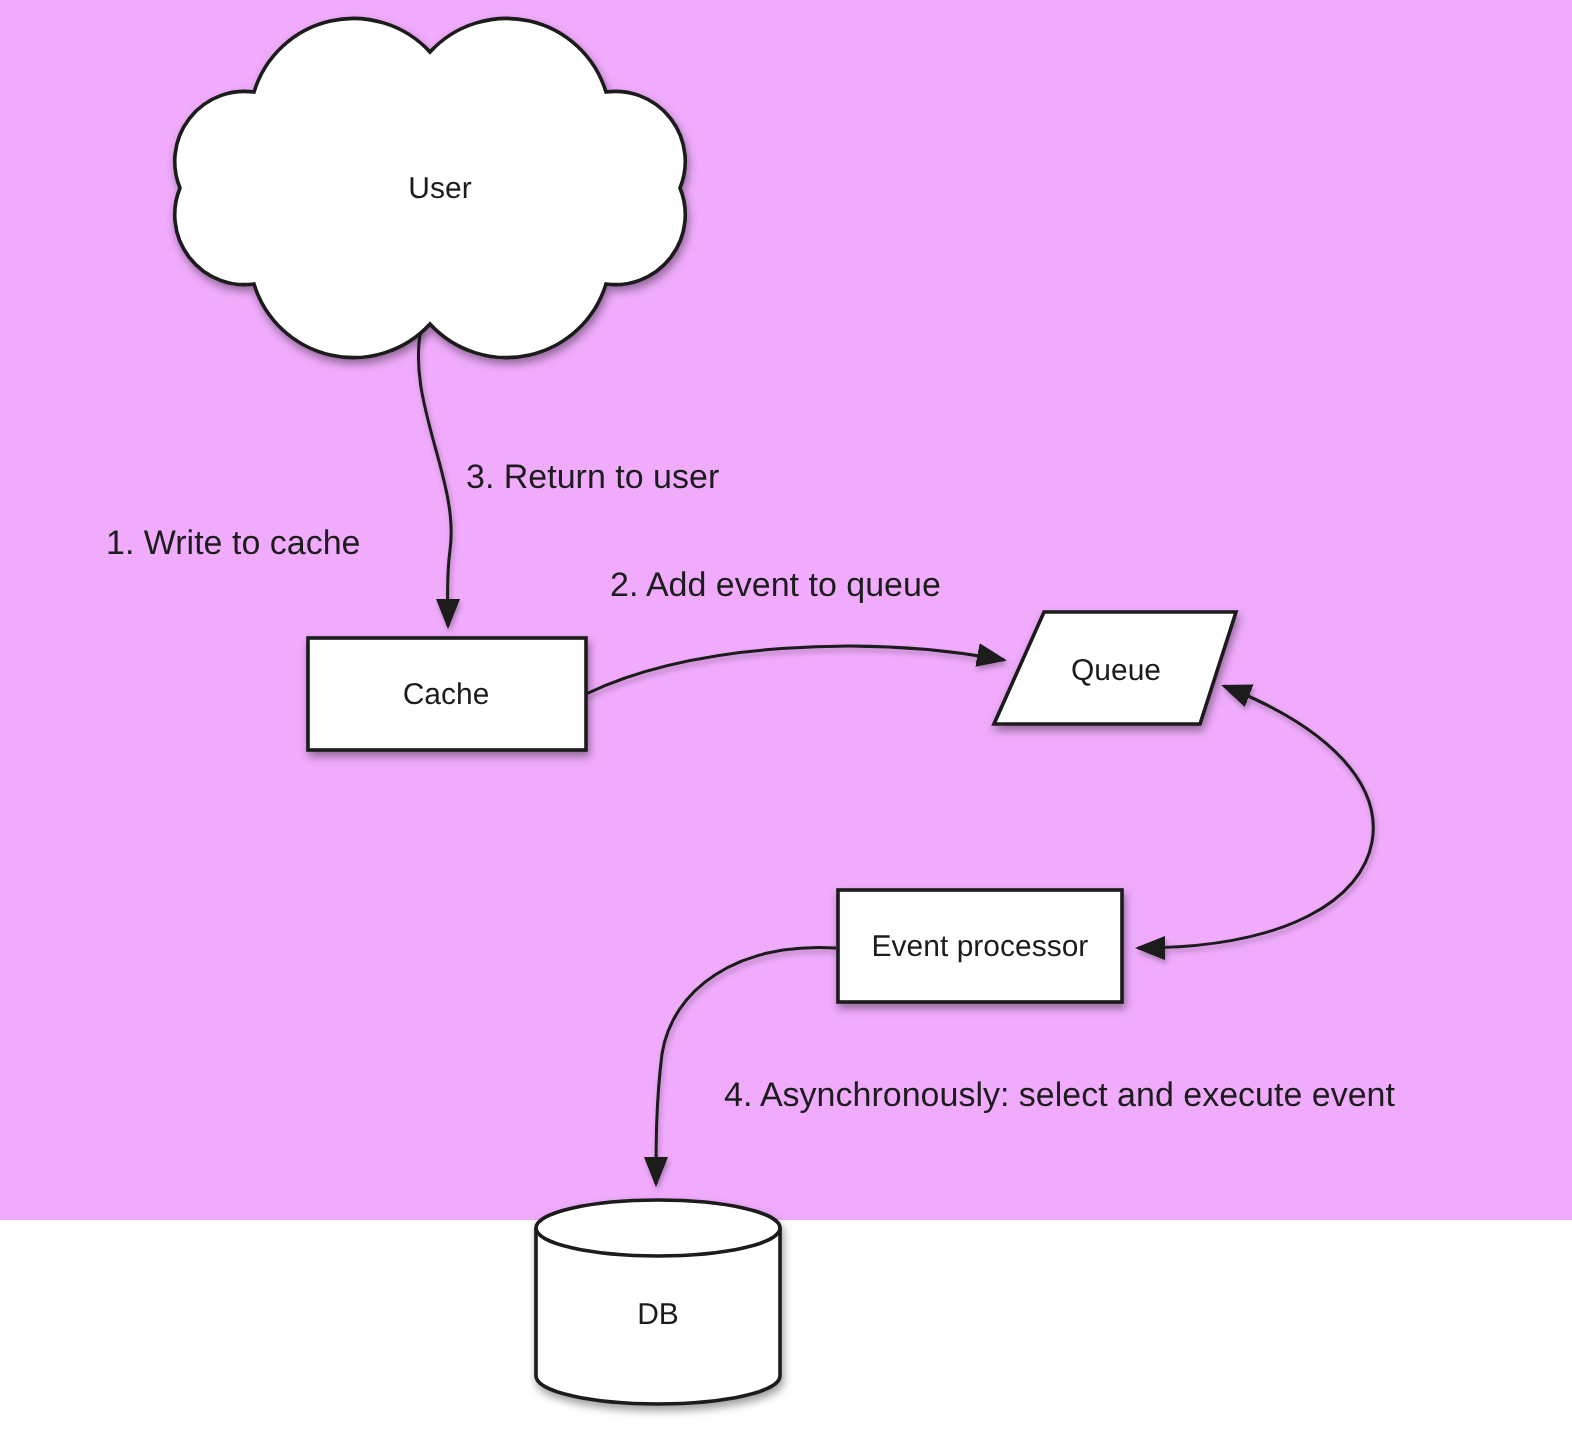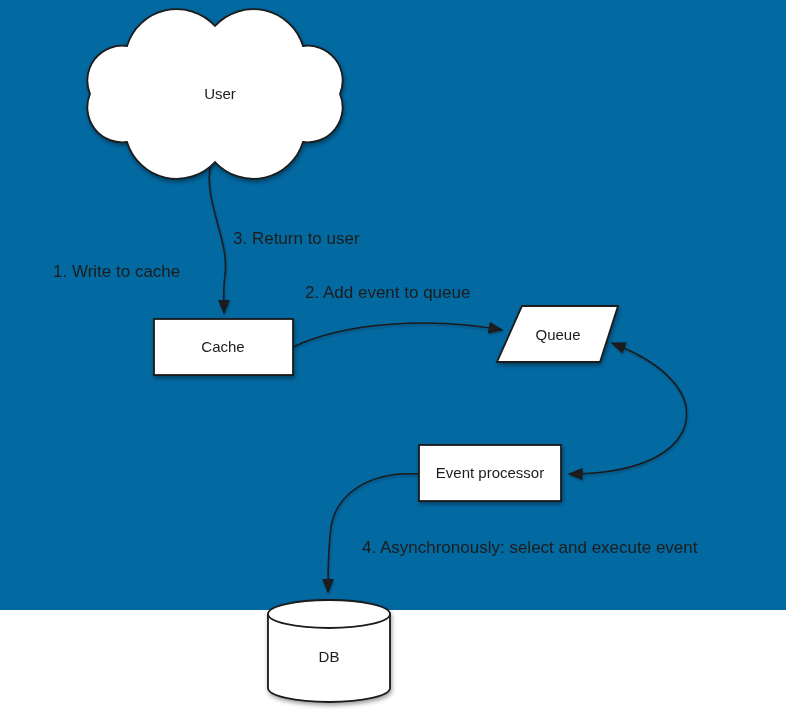--- a/index.html
+++ b/index.html
@@ -8,21 +8,21 @@
     background: #ffffff;
     width: 786px;
     height: 728px;
     overflow: hidden;
     font-family: "Liberation Sans", sans-serif;
   }
   .canvas-wrap {
     position: relative;
     width: 786px;
     height: 610px;
-    background: #0369a1;
+    background: #f0abfc;
   }
   svg { display: block; }
   .node-label {
     font-family: "Liberation Sans", sans-serif;
     font-size: 15px;
     fill: #1c1c1c;
   }
   .flow-label {
     font-family: "Liberation Sans", sans-serif;
     font-size: 17px;

